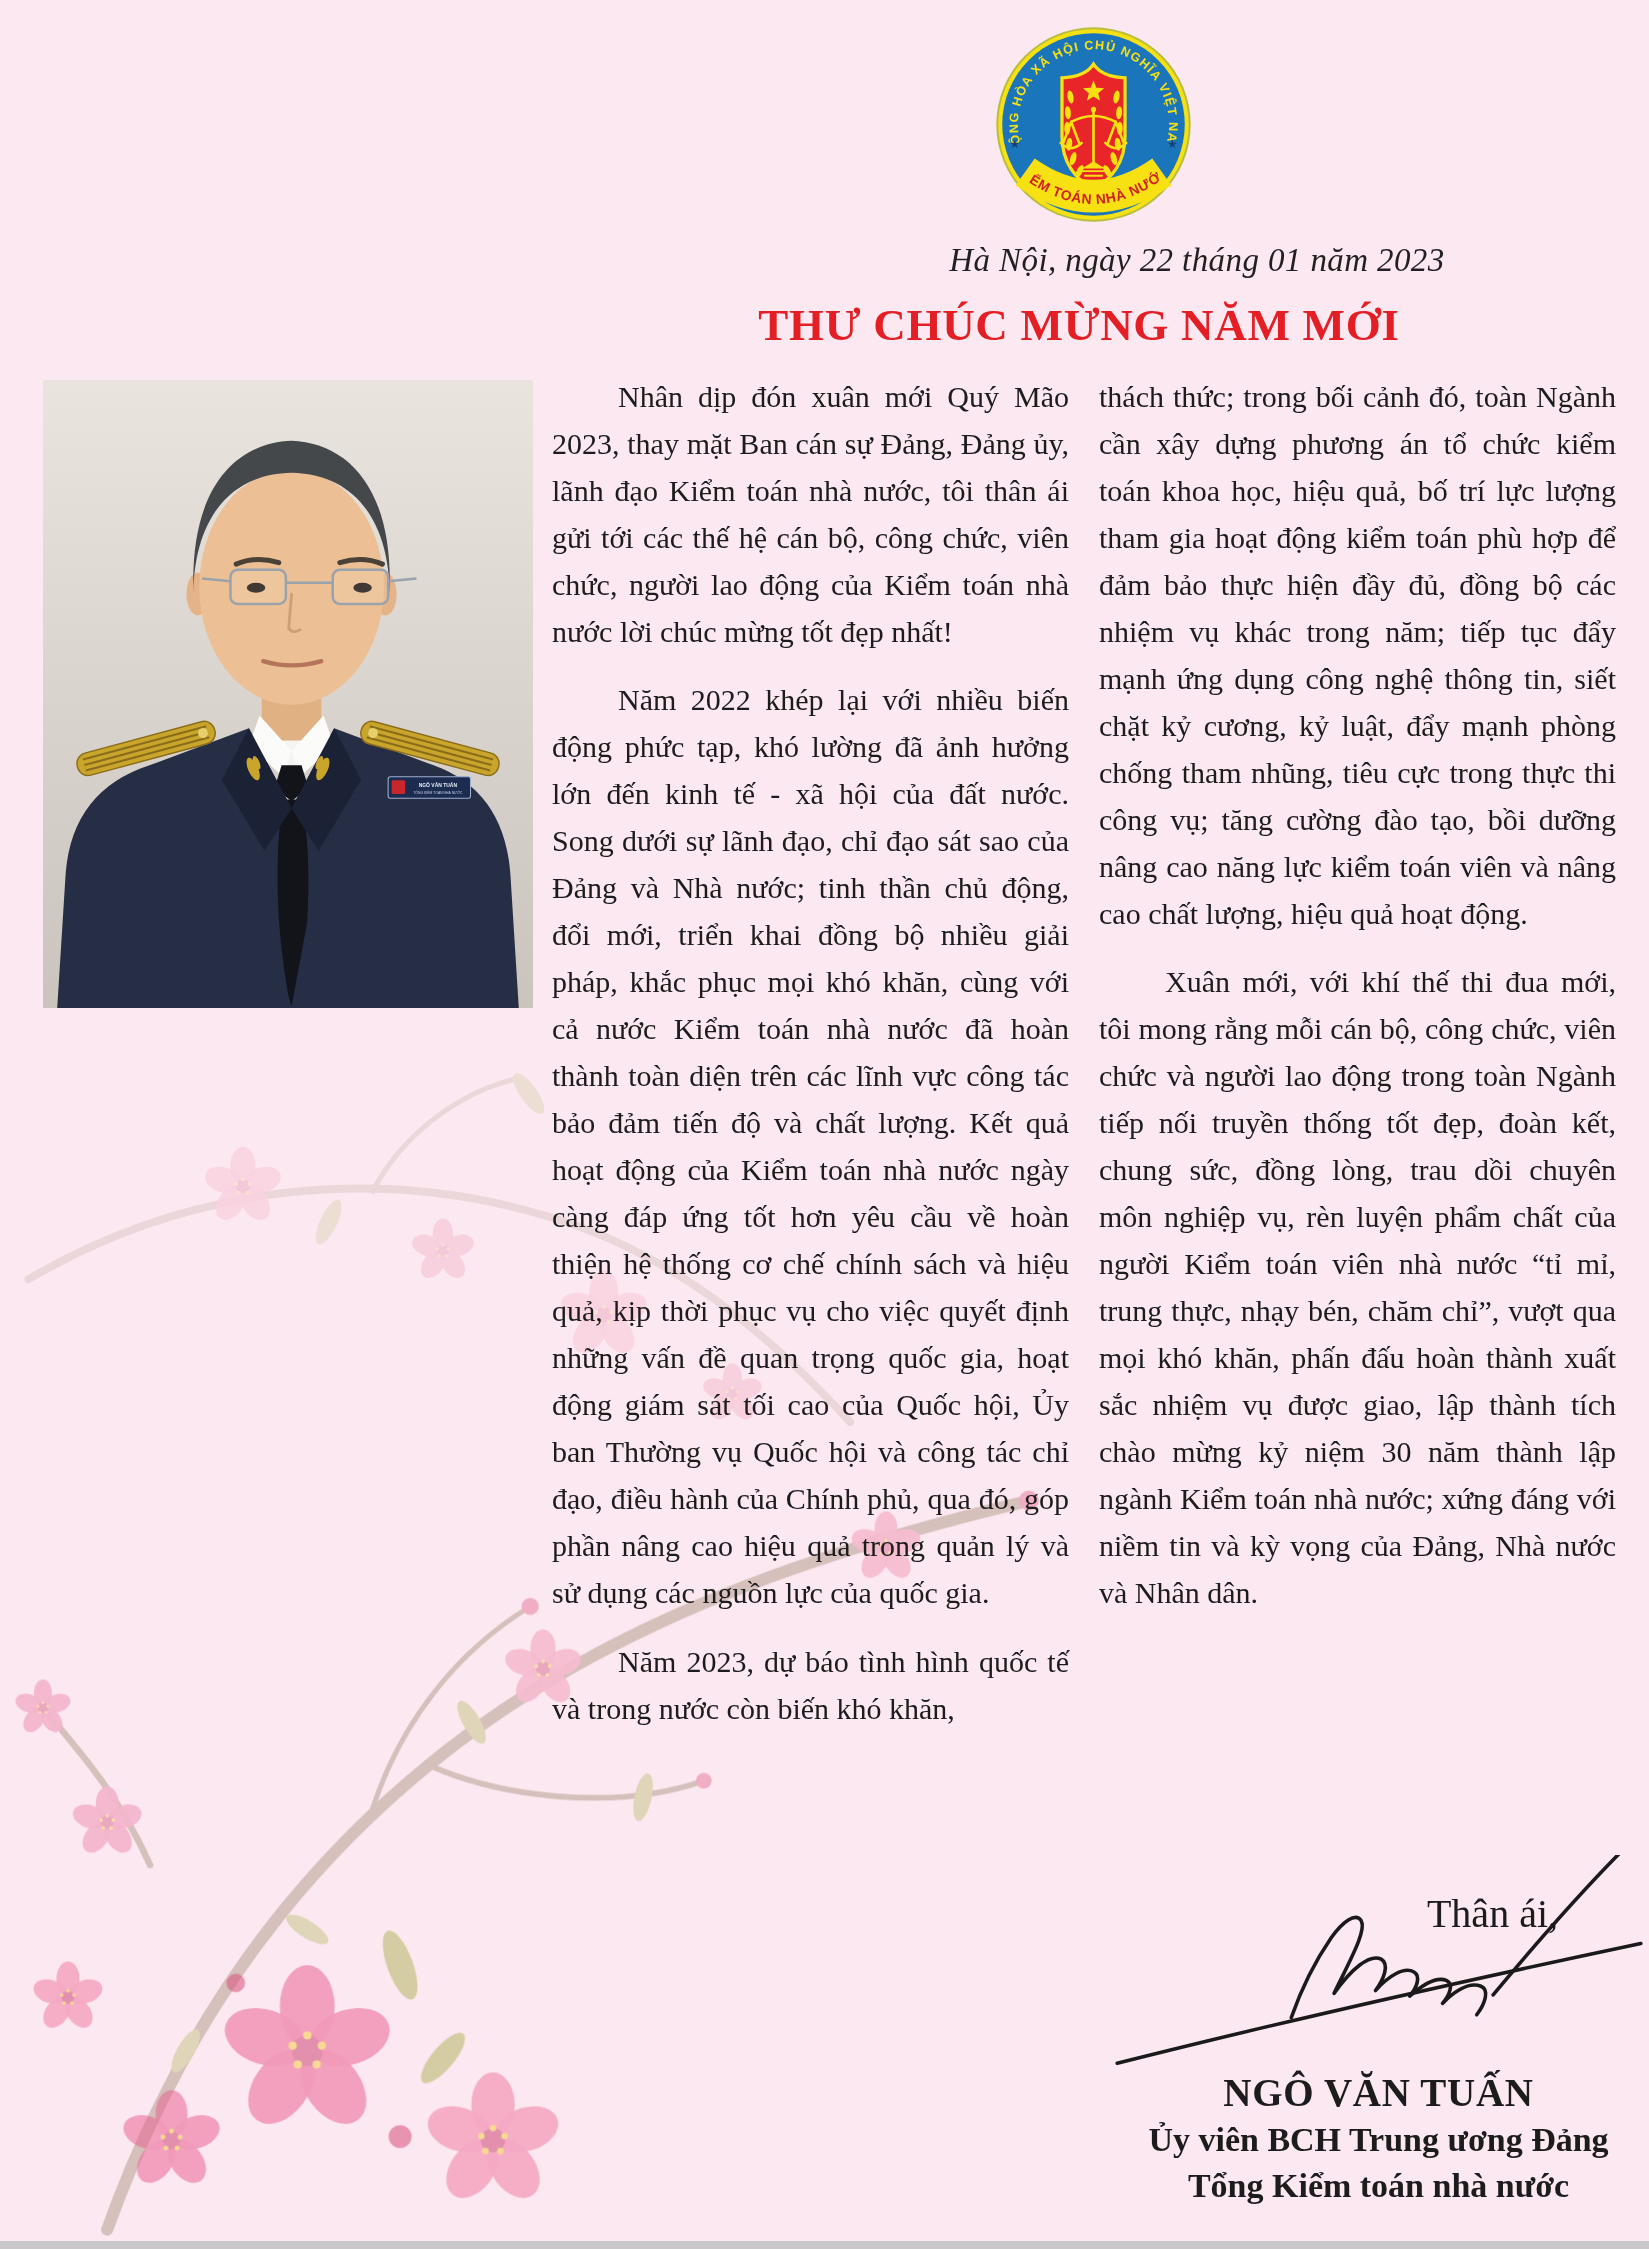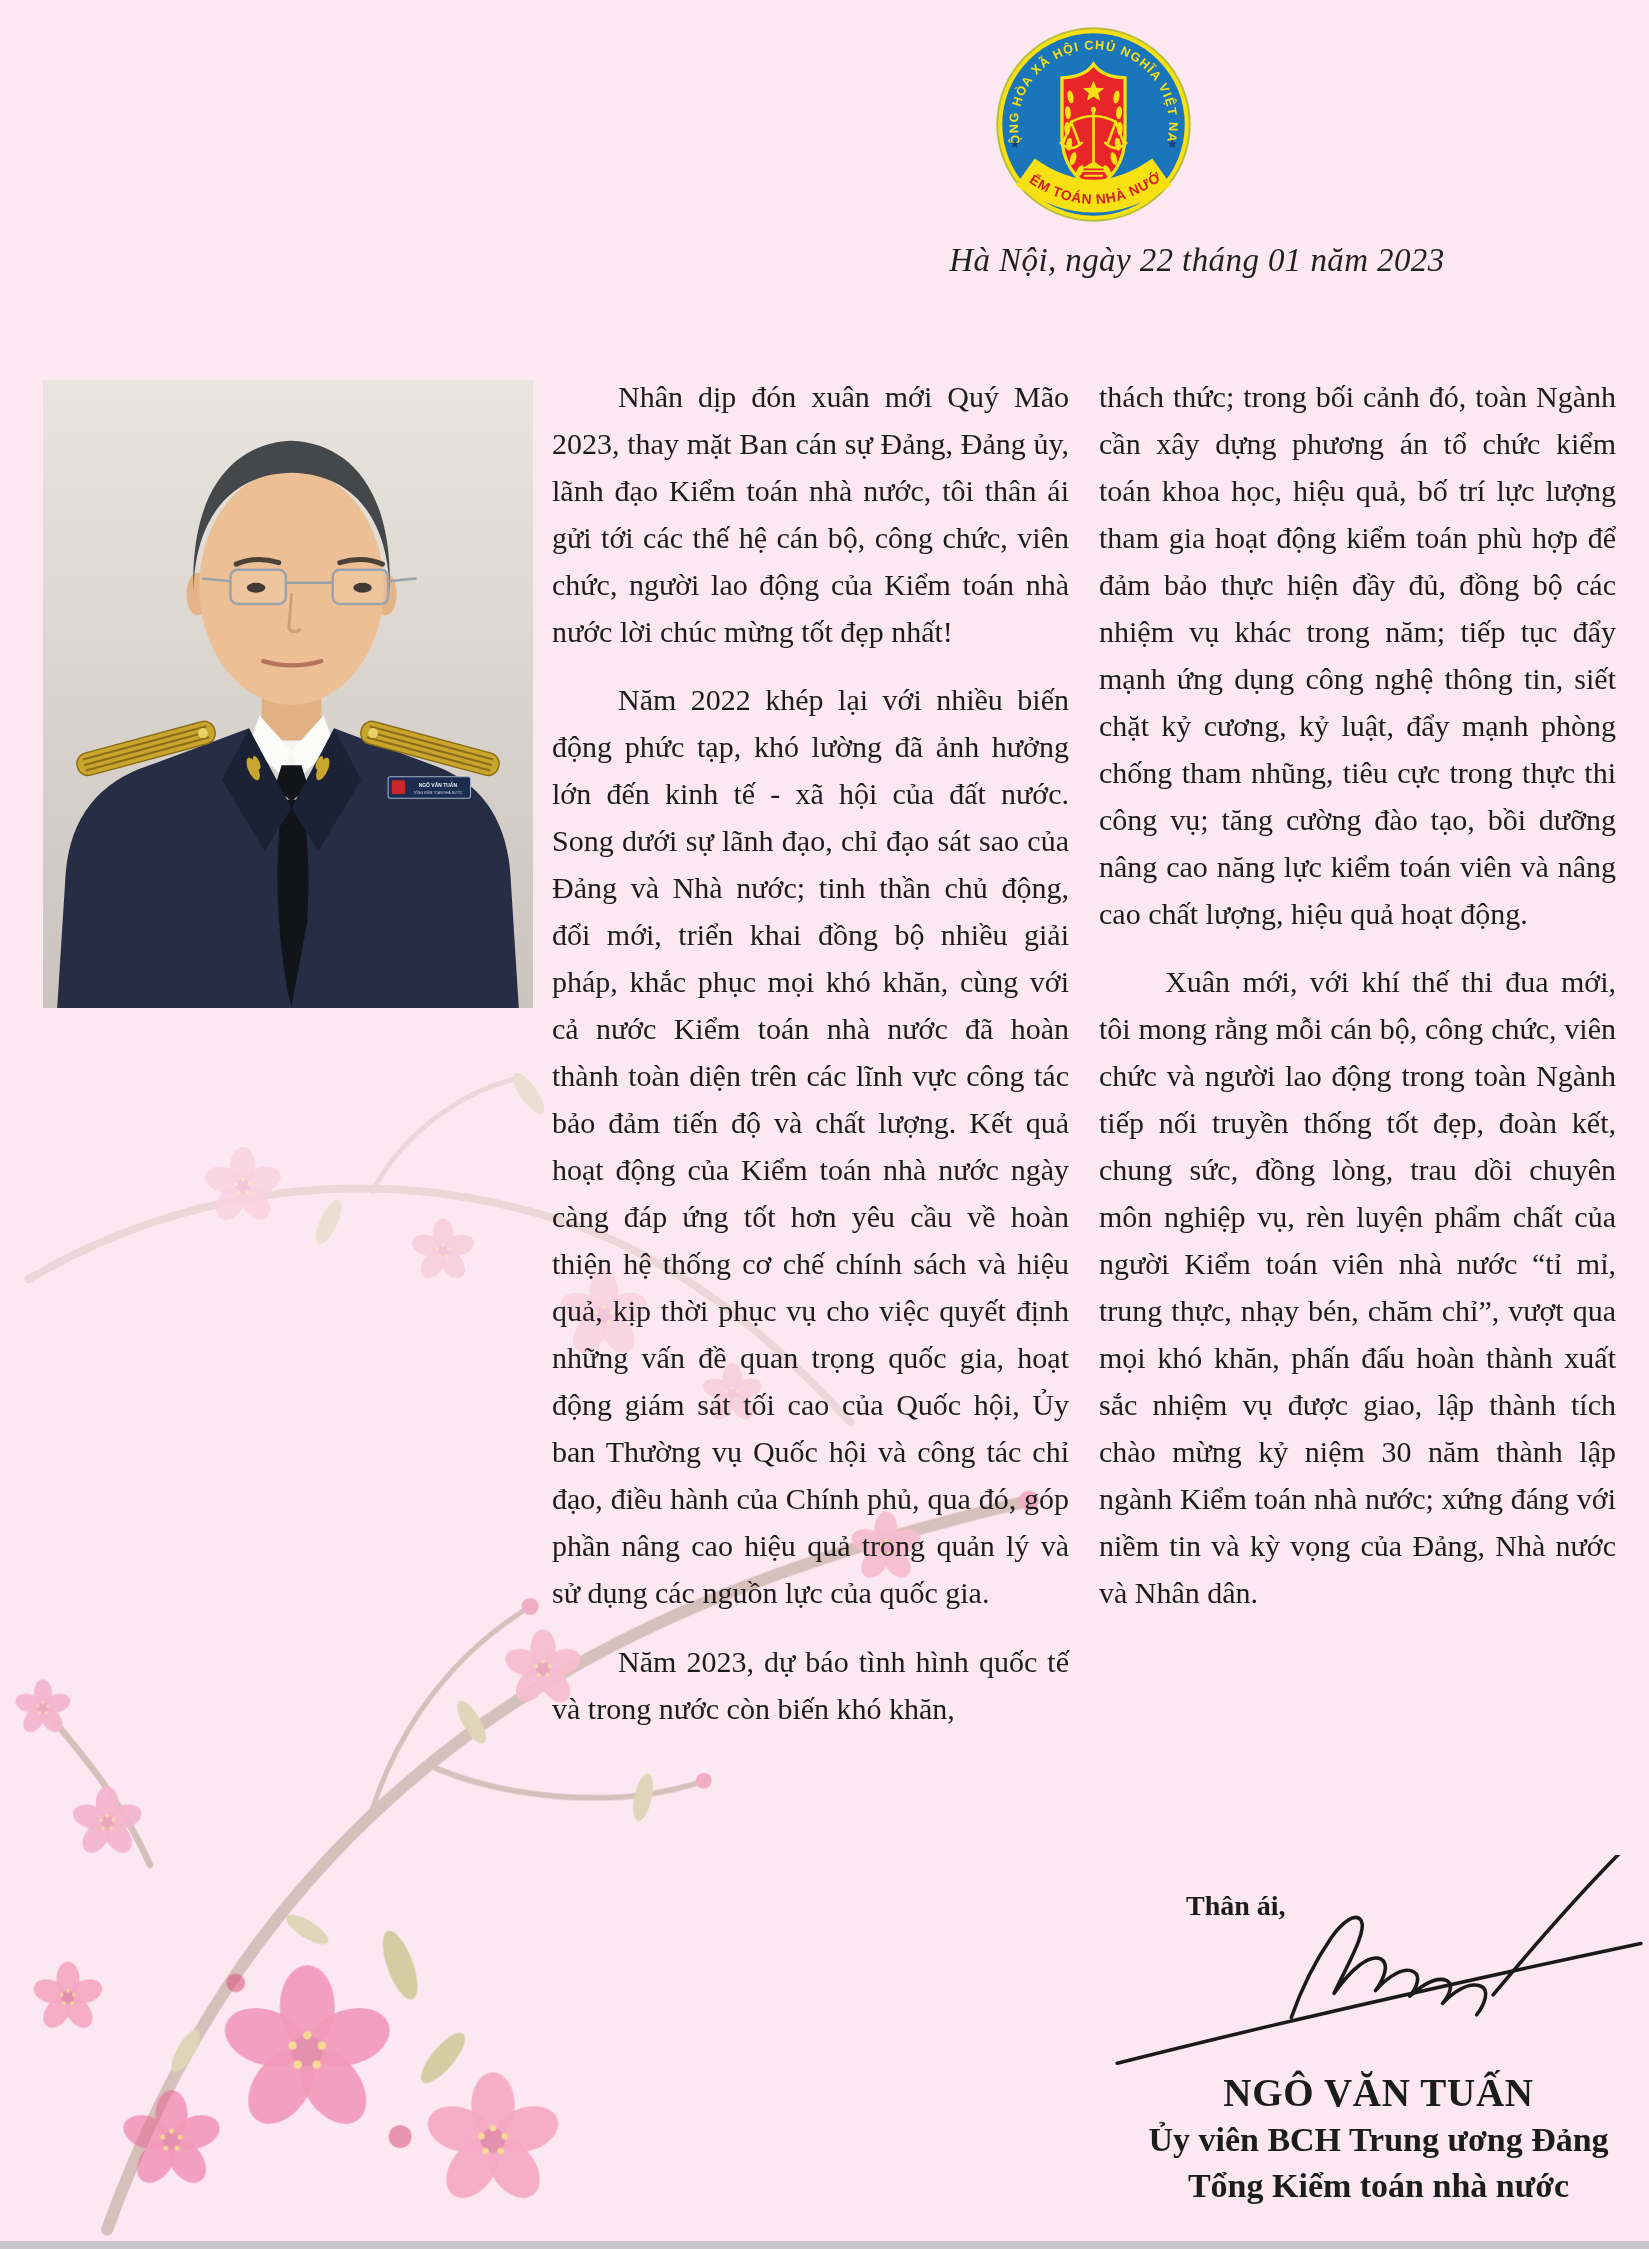--- a/index.html
+++ b/index.html
@@ -34,21 +34,21 @@
     width:517px;
     font-size:30px;line-height:47px;
     text-align:justify;
   }
   #col-left{left:552px;top:373px;}
   #col-right{left:1099px;top:373px;}
   .col p{margin:0 0 21.4px 0;text-indent:66px;}
   .col p.no-indent{text-indent:0;}
   #closing{
     left:1186px;top:1890px;width:372px;
-    font-size:28px;font-weight:bold;text-align:left;
+    font-size:40px;font-weight:normal;text-align:right;
   }
   #signature{left:1104px;top:1855px;width:550px;height:214px;}
   #signer{
     left:1101px;top:2068px;width:555px;text-align:center;
   }
   #signer .name{font-size:39px;font-weight:bold;line-height:49px;letter-spacing:0.7px;}
   #signer .stitle{font-size:34px;font-weight:bold;line-height:46px;}
   #footer-bar{
     left:0;bottom:0;width:1650px;height:8.6px;background:#c8c8ca;
   }
@@ -202,20 +202,21 @@
     <g>
       <path d="M46,222 Q150,296 254,222" stroke="#f8e112" stroke-width="50" fill="none"></path>
       <text font-size="21" font-weight="bold" fill="#cf2128" letter-spacing="1">
         <textPath href="#arcRibbon" startOffset="50%" text-anchor="middle">KIỂM TOÁN NHÀ NƯỚC</textPath>
       </text>
     </g>
   </svg>
 
   <div id="date-line" class="abs">Hà Nội, ngày 22 tháng 01 năm 2023</div>
 
+  <div id="title" class="abs">THƯ CHÚC MỪNG NĂM MỚI</div>
 
   <svg id="portrait" class="abs" viewBox="0 0 690 880" preserveAspectRatio="none">
     <defs>
       <linearGradient id="pg" x1="0" y1="0" x2="0" y2="1">
         <stop offset="0" stop-color="#e9e4de"></stop>
         <stop offset="1" stop-color="#cbc4be"></stop>
       </linearGradient>
     </defs>
     <rect width="690" height="880" fill="url(#pg)"></rect>
 

